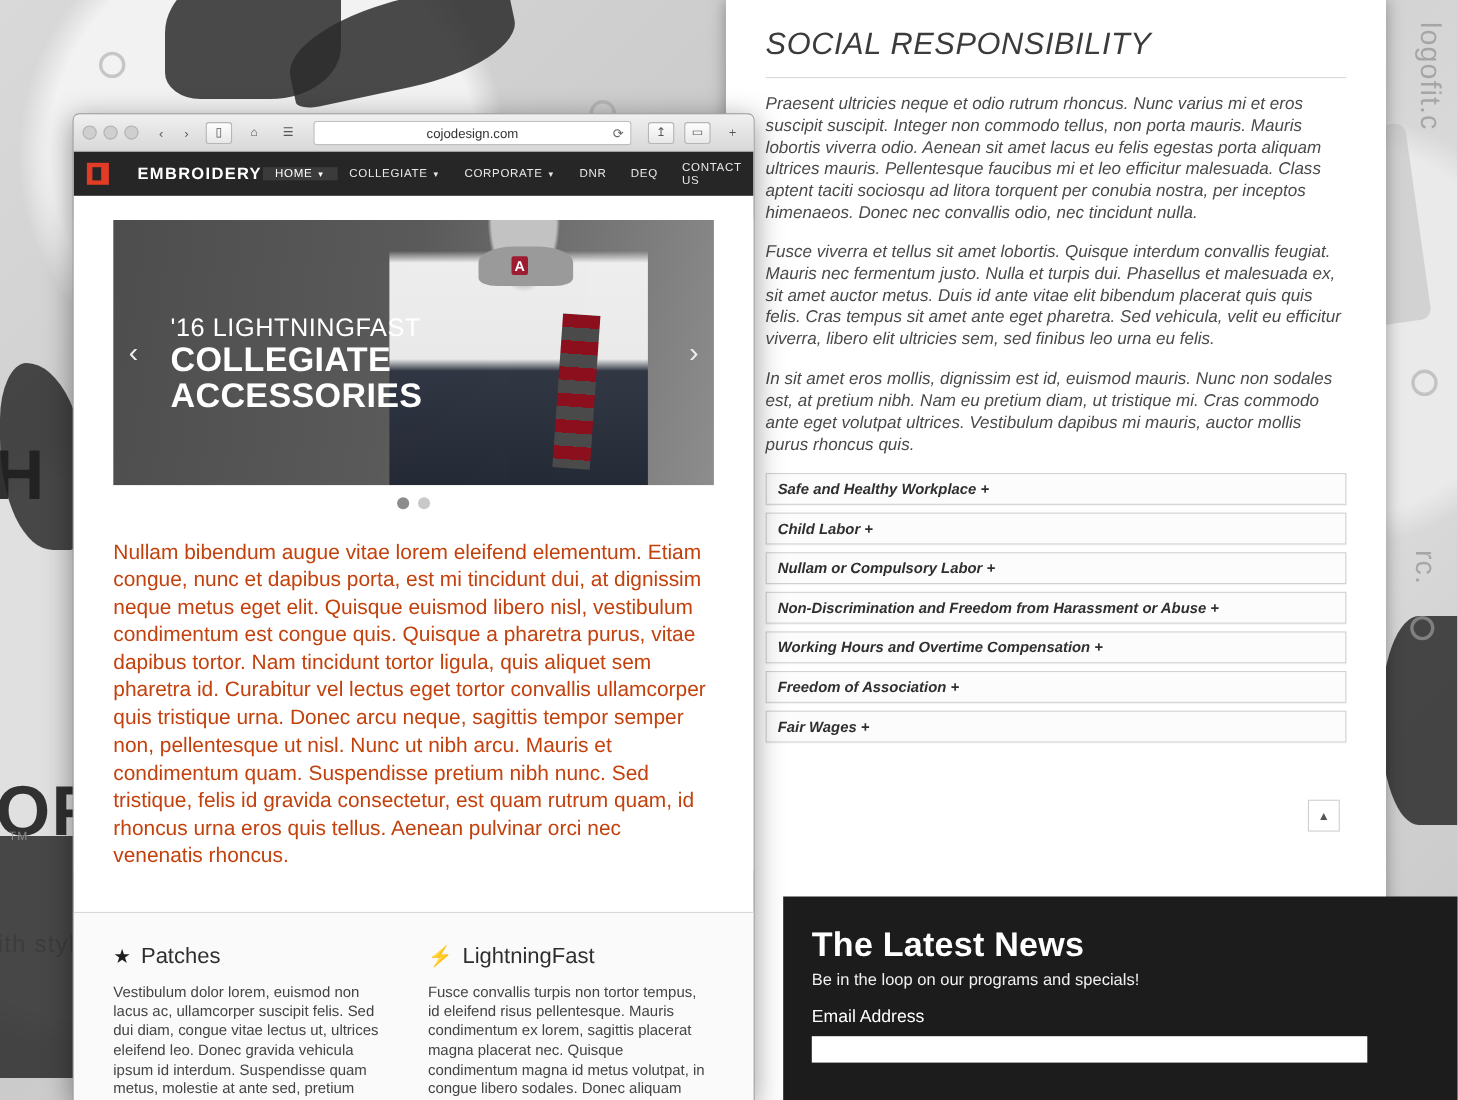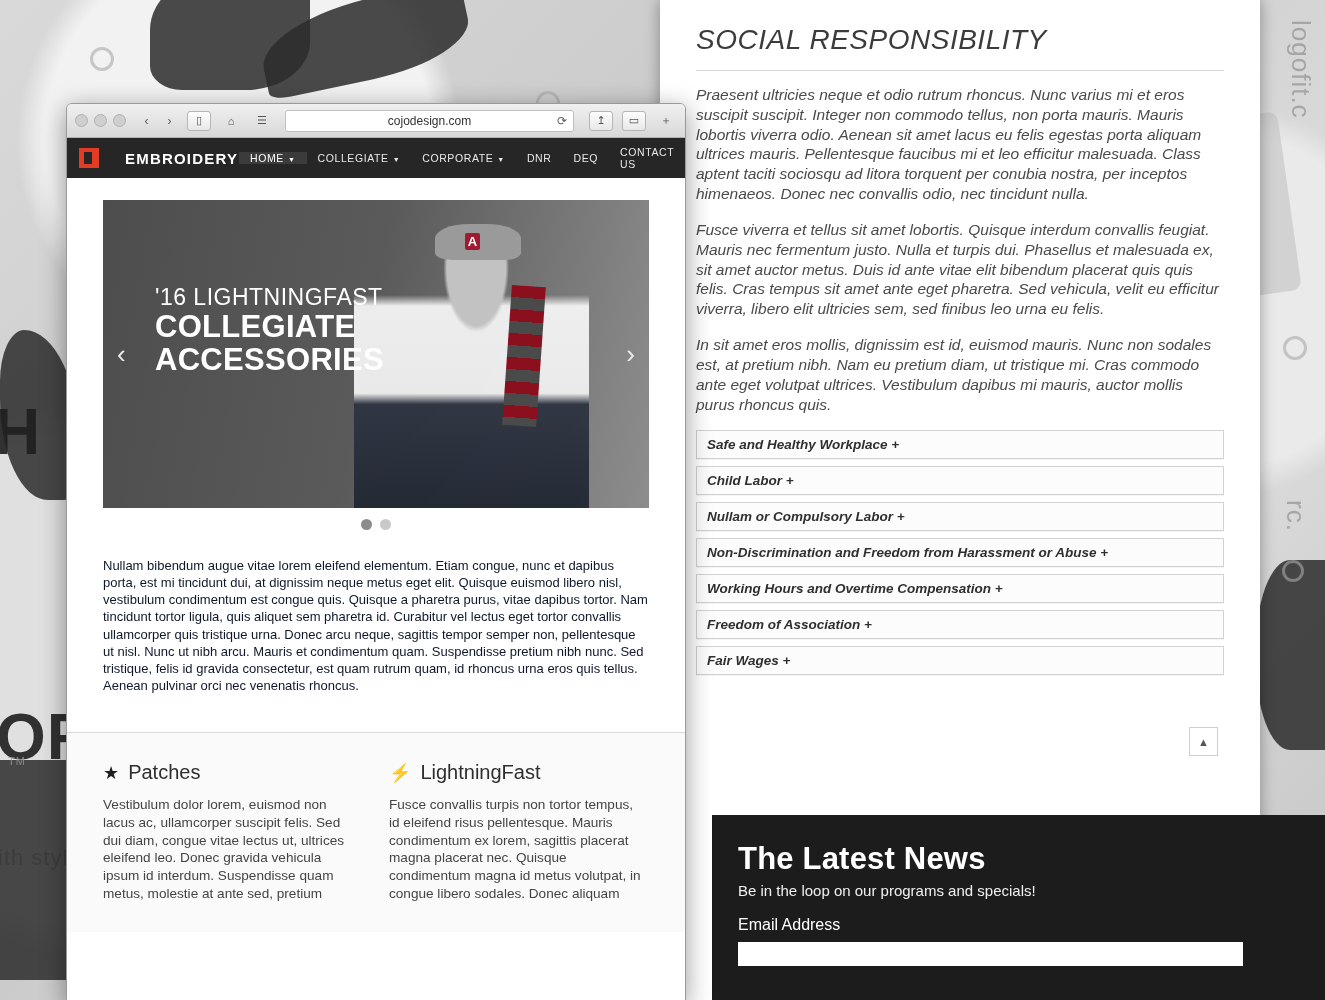--- a/index.html
+++ b/index.html
@@ -260,21 +260,21 @@
   .nav .item {
     display: flex; align-items: center; padding: 0 11px; color: #e9e9e9;
   }
   .nav .item.active { background: #3b3b3b; color: #fff; }
   .caret { font-size: 7px; margin-left: 4px; position: relative; top: 1px; }
 
   
   .site-body { padding: 0 36px; background: #fff; }
   .hero {
     margin-top: 22px;
-    height: 308px;
+    height: 241px;
     background: linear-gradient(100deg,#4d4d4d 0%, #5a5a5a 48%, #8d8d8d 100%);
     position: relative;
     overflow: hidden;
   }
   .hero .model {
     position: absolute; right: 60px; bottom: 0; width: 235px; height: 273px;
     background:
       radial-gradient(ellipse at 52% 12%, #c6c6c6 0 17%, rgba(198,198,198,0) 19%),
       linear-gradient(180deg, rgba(255,255,255,0) 0%, rgba(255,255,255,0) 22%, #f3f3f3 26%, #efefef 58%, #2f3542 62%, #222834 100%);
     opacity: .96;
@@ -311,23 +311,23 @@
   .hero-arrow.left { left: 14px; }
   .hero-arrow.right { right: 14px; }
   .dots {
     display: flex; justify-content: center; gap: 8px; margin-top: 11px;
   }
   .dot { width: 11px; height: 11px; border-radius: 50%; background: #c9c9c9; }
   .dot.active { background: #8c8c8c; }
 
   .body-copy {
     margin-top: 27px;
-    font-size: 13px;
+    font-size: 19px;
     line-height: 1.32;
-    color: #0f172a;
+    color: #c2410c;
   }
 
   .divider-row {
     margin-top: 38px;
     border-top: 1px solid #d9d9d9;
     background: #fafafa;
     height: 200px;
     padding: 0 36px;
     box-sizing: border-box;
     display: flex;

